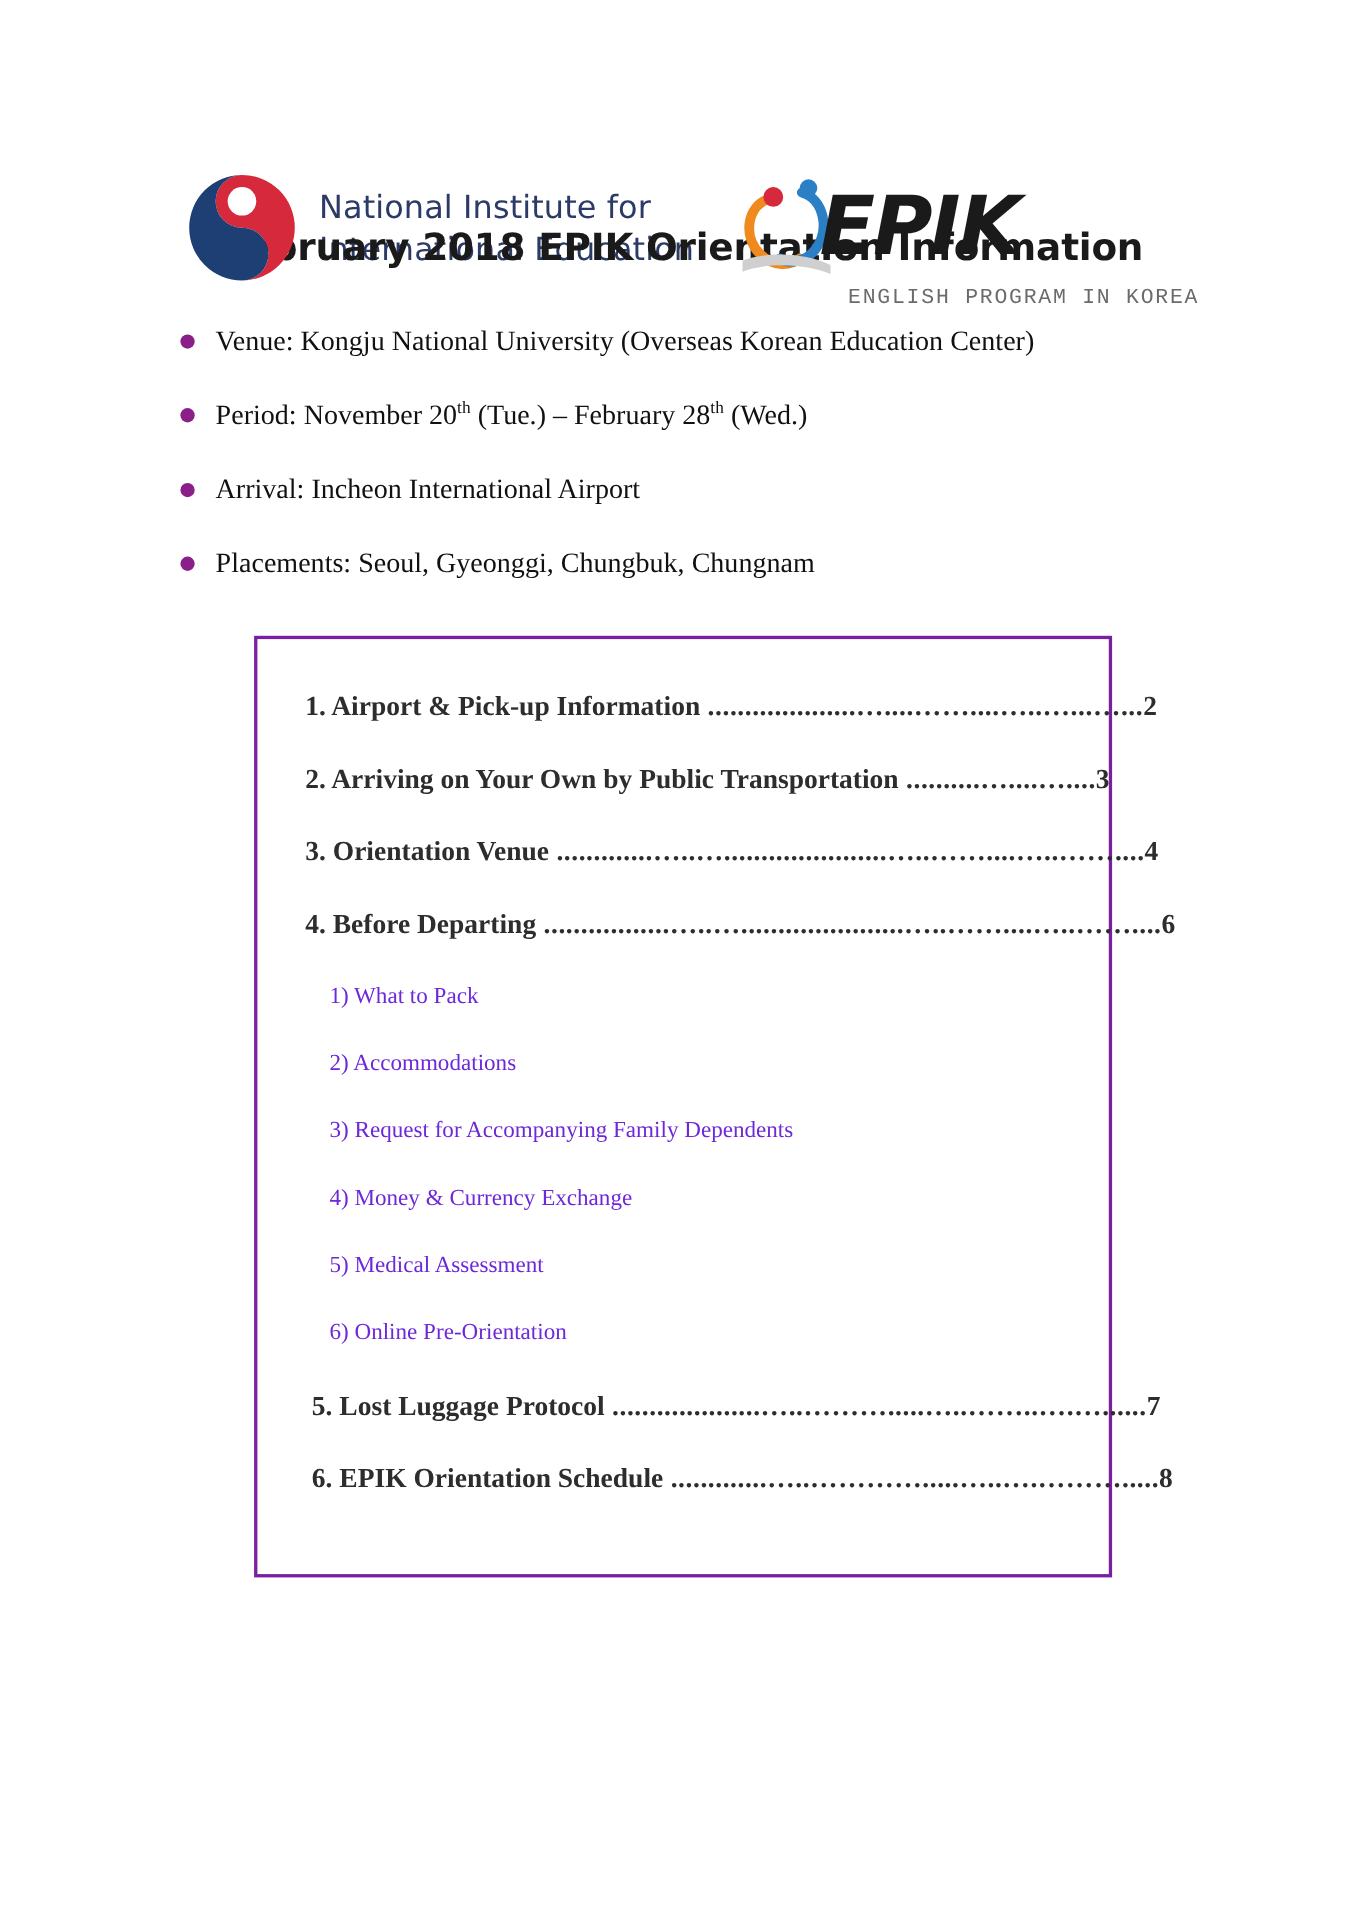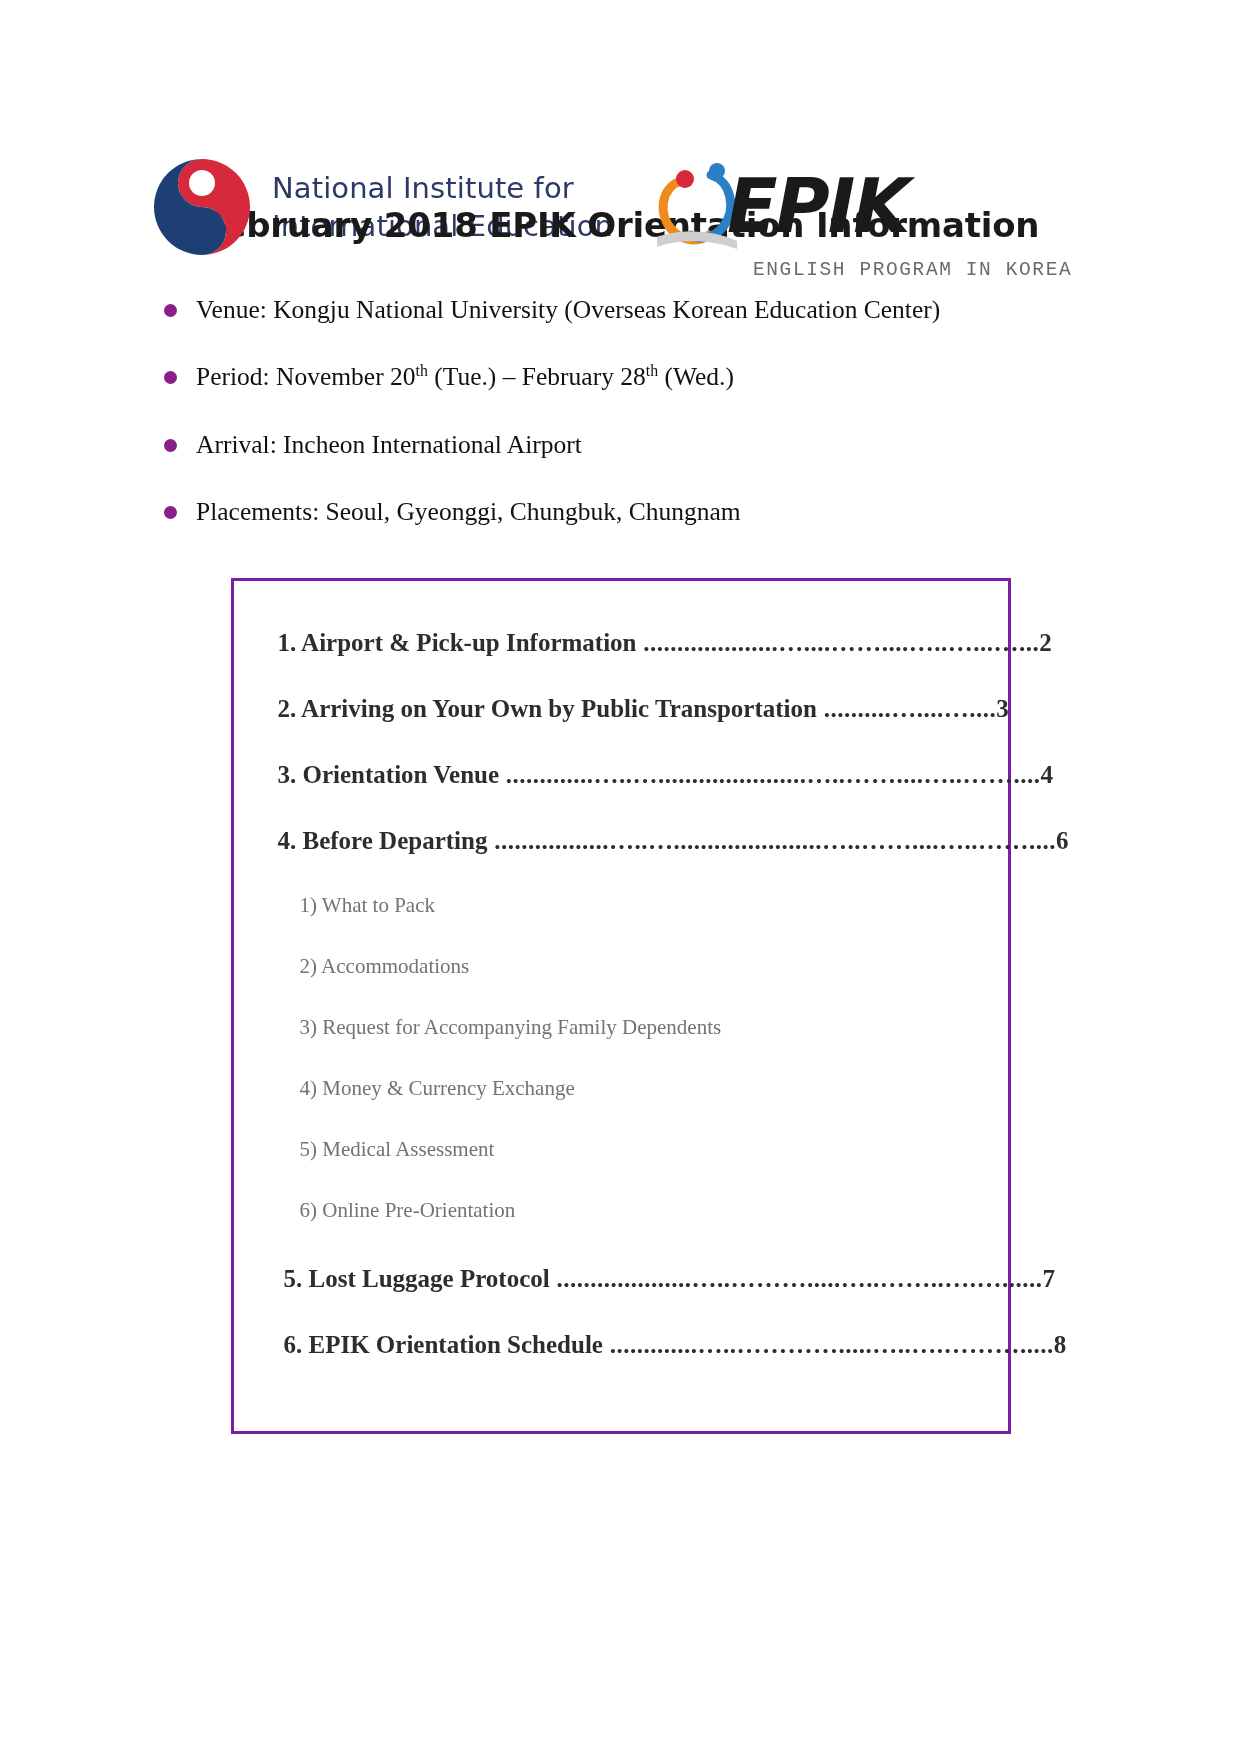--- a/index.html
+++ b/index.html
@@ -24,20 +24,21 @@
   }
 
   
   .header {
     display: flex;
     align-items: flex-start;
     justify-content: flex-start;
     padding: 155px 0 0 150px;
     height: 140px;
     box-sizing: border-box;
+    margin-left: 18px;
   }
   .niie-logo {
     display: flex;
     align-items: center;
     gap: 18px;
   }
   .taegeuk {
     width: 104px;
     height: 104px;
     position: relative;
@@ -148,21 +149,21 @@
     margin-bottom: 38px;
     white-space: nowrap;
     padding-left: 8px;
   }
   .toc-main .leader {
     font-weight: bold;
     letter-spacing: 0.5px;
   }
   .toc-sub {
     font-size: 21px;
-    color: #737373;
+    color: #6d28d9;
     margin: 0 0 36px 30px;
     font-family: "Liberation Serif", serif;
   }
   .toc-main.indent {
     padding-left: 14px;
   }
   .toc-tail {
     margin-top: 42px;
   }
 </style>

